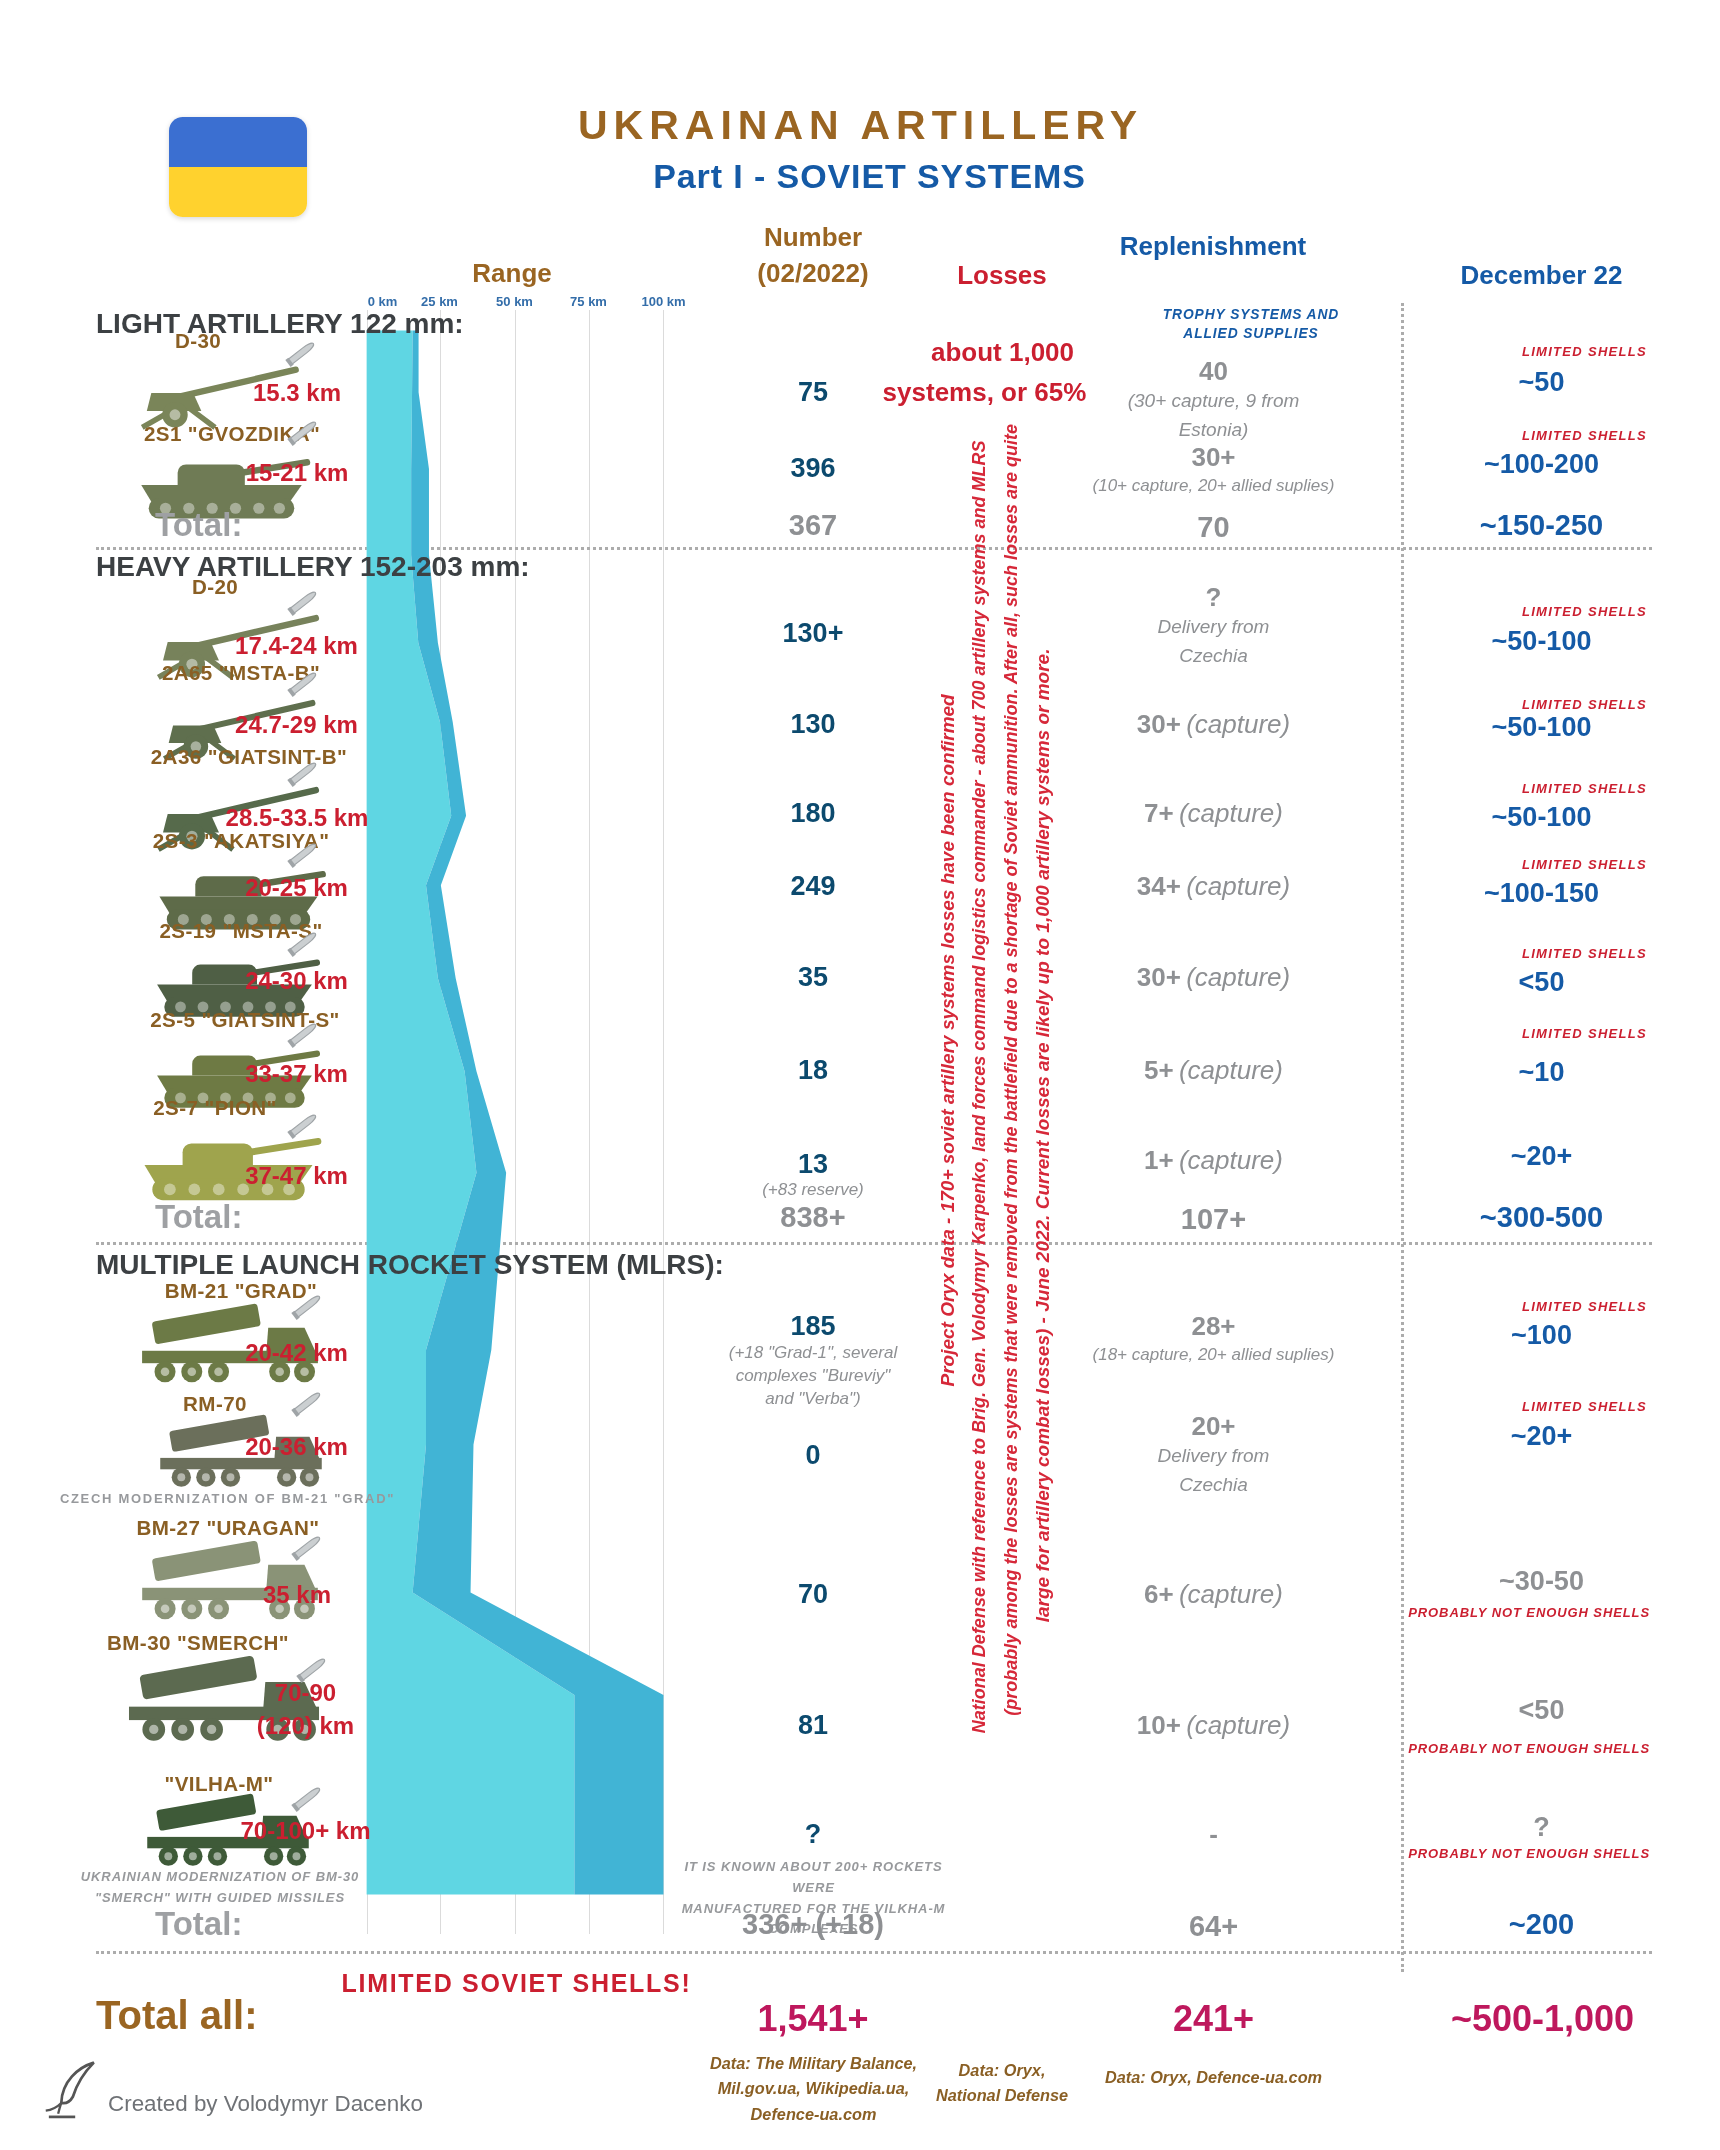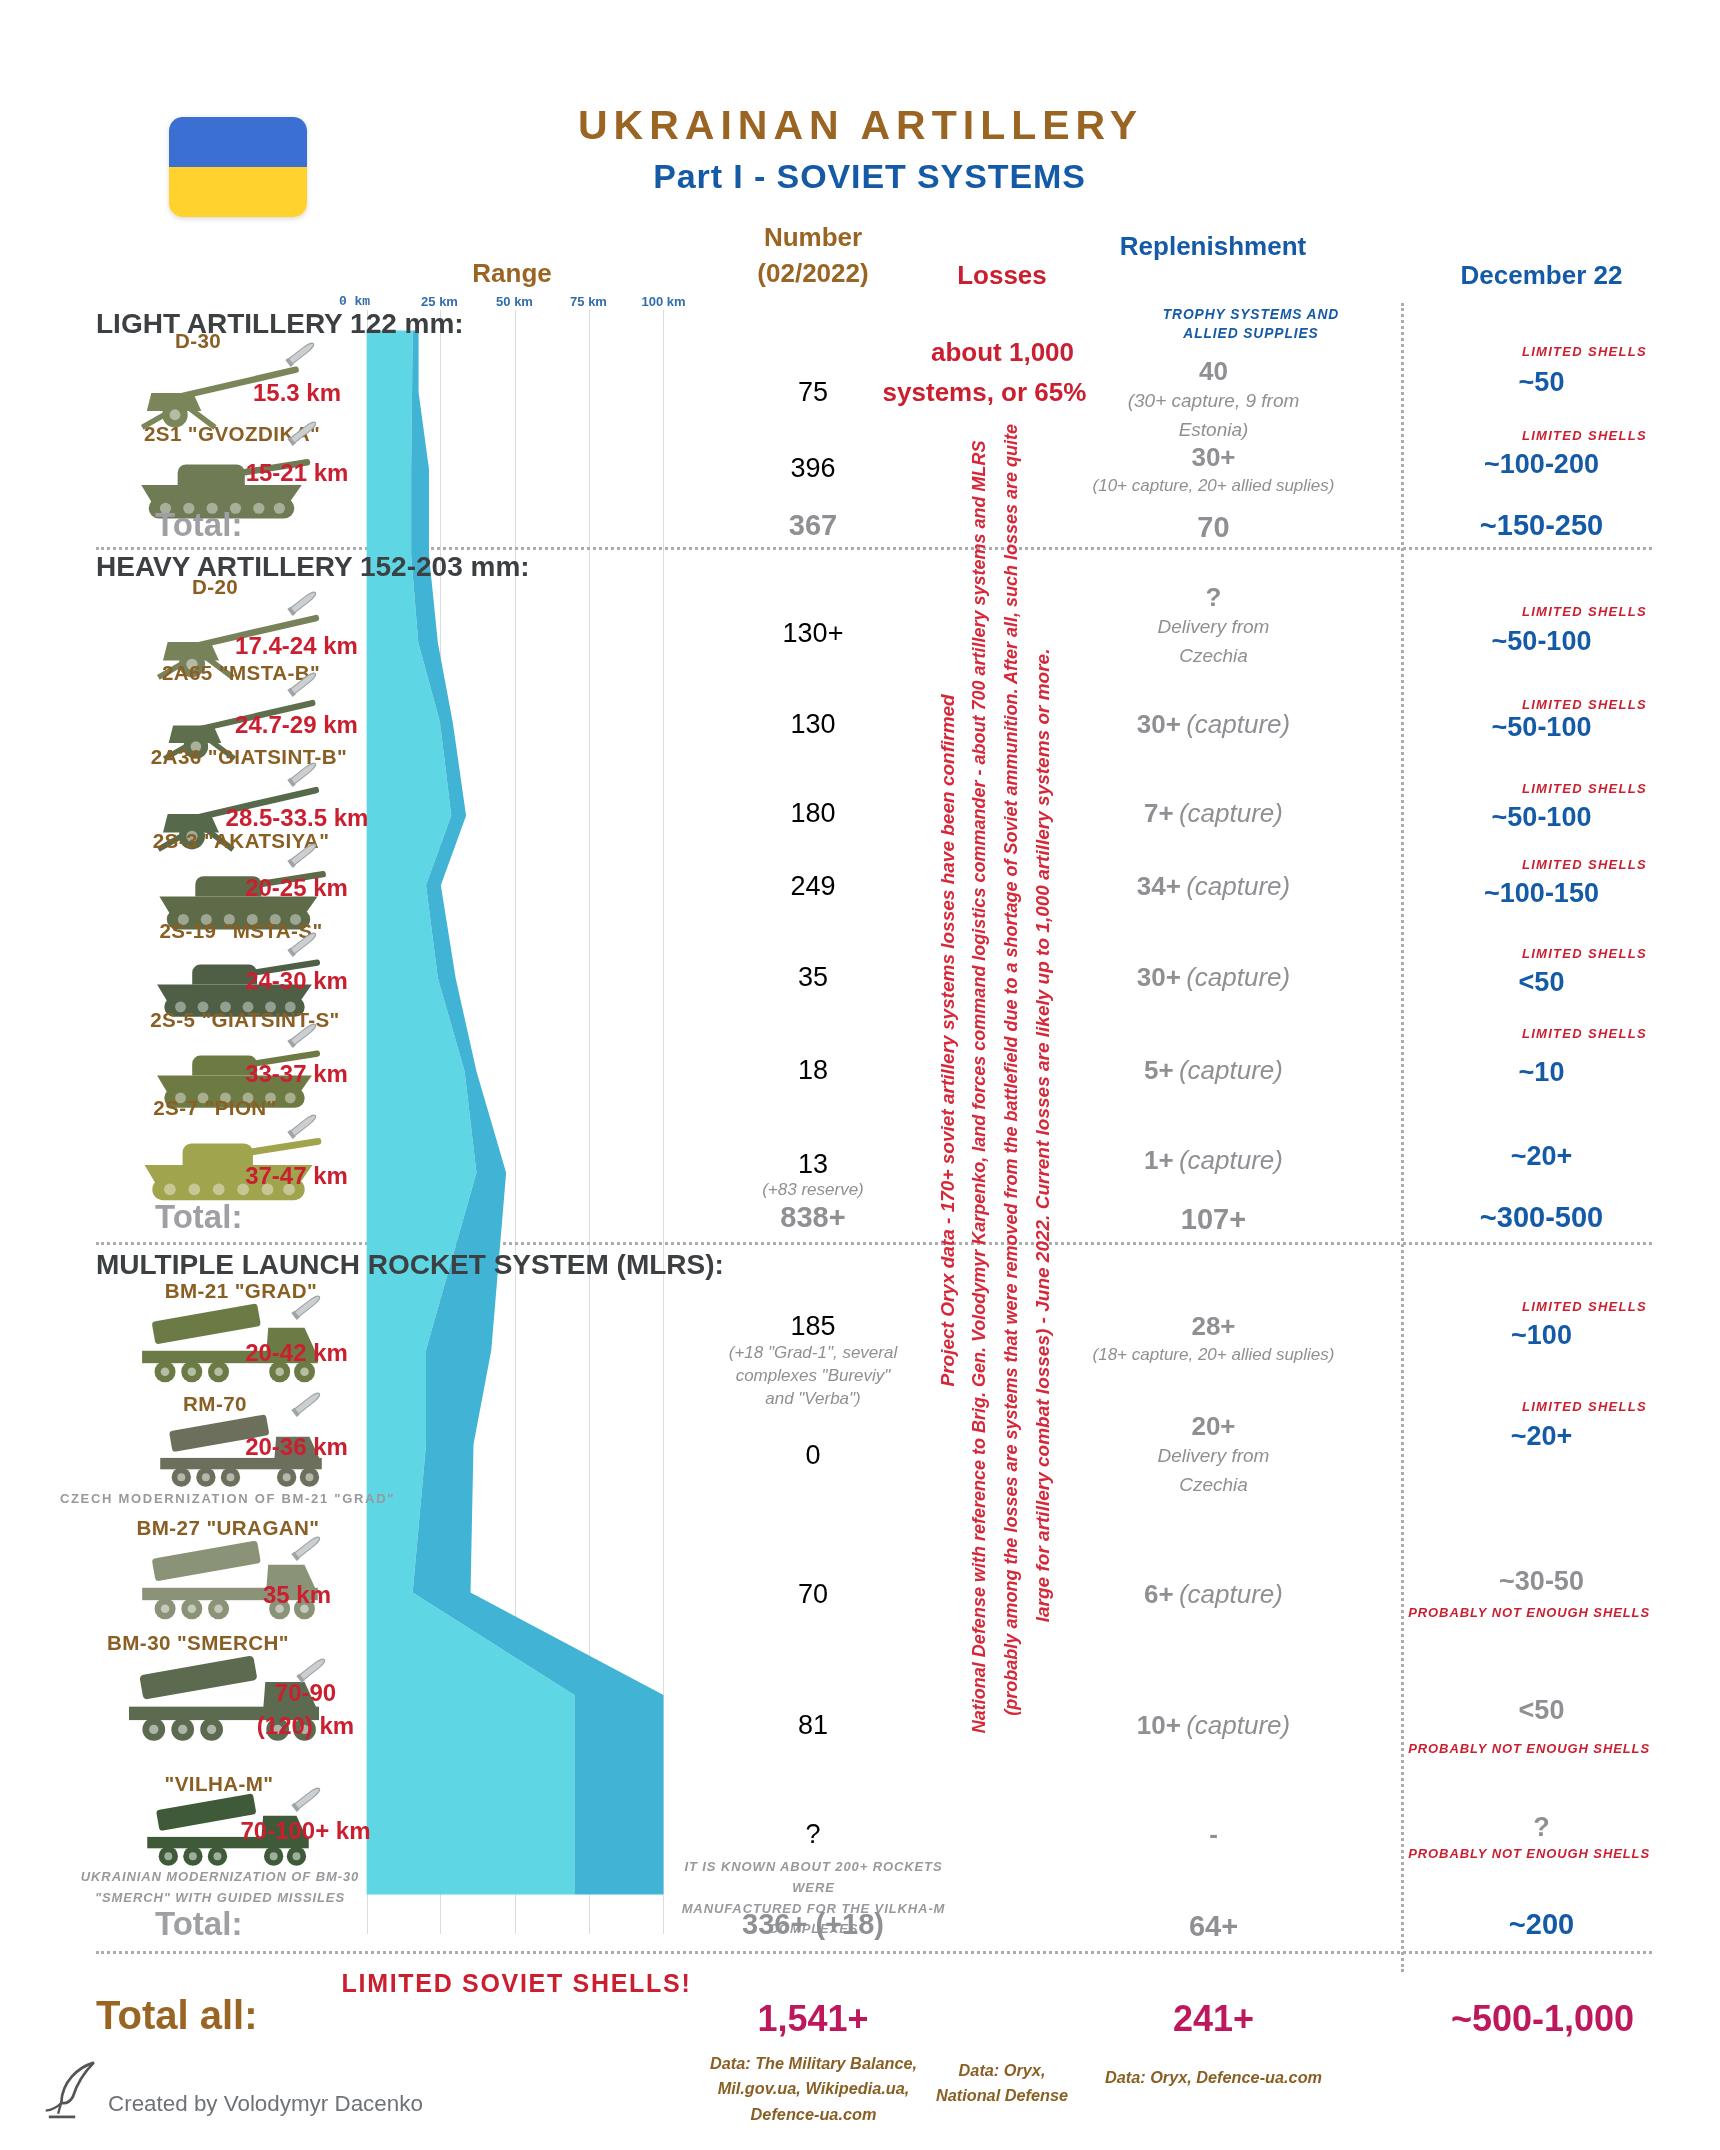--- a/index.html
+++ b/index.html
@@ -12,21 +12,21 @@
   .title{font-size:41px;font-weight:800;letter-spacing:6px;color:#9A6522;}
   .subtitle{font-size:34px;font-weight:800;color:#155AA6;letter-spacing:0.9px;}
   .colhead-brown{font-size:26px;font-weight:800;color:#9A6522;}
   .colhead-red{font-size:26px;font-weight:800;color:#CB1F30;}
   .colhead-blue{font-size:26px;font-weight:800;color:#155AA6;}
   .colsub-blue{font-size:13.8px;font-weight:700;font-style:italic;color:#155AA6;letter-spacing:0.9px;line-height:1.4;}
   .tick{font-size:13px;font-weight:700;color:#336DA9;}
   .heading{font-size:28px;font-weight:800;color:#3C4043;letter-spacing:0px;}
   .name{font-size:20.6px;font-weight:800;color:#8A5F24;letter-spacing:0.4px;}
   .range{font-size:24px;font-weight:800;color:#CB1F30;}
-  .num{font-size:27px;font-weight:400;color:#000000;}
+  .num{font-size:27px;font-weight:700;color:#0c4a6e;}
   .note{font-size:17px;font-style:italic;font-weight:500;color:#8E9093;line-height:1.35;}
   .note-lg{font-size:19px;font-style:italic;font-weight:500;color:#8E9093;line-height:1.5;}
   .cap{font-size:13px;font-weight:700;color:#97999C;letter-spacing:1.7px;line-height:1.6;}
   .capnote{font-size:13px;font-weight:700;font-style:italic;color:#97999C;letter-spacing:0.9px;line-height:1.6;}
   .repl{font-size:26px;font-weight:800;color:#8E9093;}
   .repl .sfx{font-weight:500;font-style:italic;margin-left:5.2px;}
   .ls{font-size:13px;font-weight:800;font-style:italic;color:#CB1F30;letter-spacing:1.3px;}
   .pnes{font-size:13px;font-weight:800;font-style:italic;color:#CB1F30;letter-spacing:0.9px;}
   .dec{font-size:27px;font-weight:800;color:#155AA6;}
   .dec.gv{color:#8E9093;}
@@ -125,21 +125,21 @@
   <div class="abs c subtitle" style="left:267px;top:157px;width:1205px;">Part I - SOVIET SYSTEMS</div>
 
   <div class="abs c colhead-brown" style="left:426px;top:258px;width:172px;">Range</div>
   <div class="abs c colhead-brown" style="left:684px;top:222px;width:258px;">Number</div>
   <div class="abs c colhead-brown" style="left:684px;top:258px;width:258px;">(02/2022)</div>
   <div class="abs c colhead-red" style="left:873px;top:260px;width:258px;">Losses</div>
   <div class="abs c colhead-blue" style="left:1058px;top:231px;width:310px;">Replenishment</div>
   <div class="abs c colsub-blue" style="left:1096px;top:265px;width:310px;margin-top:40px;">TROPHY SYSTEMS AND<br>ALLIED SUPPLIES</div>
   <div class="abs c colhead-blue" style="left:1404px;top:260px;width:275px;">December 22</div>
 
-  <div class="abs c tick" style="left:316px;top:294px;width:77px;font-family:Liberation Mono, monospace;">0 km</div>
+  <div class="abs c tick" style="left:344px;top:294px;width:77px;">0 km</div>
   <div class="abs c tick" style="left:401px;top:294px;width:77px;">25 km</div>
   <div class="abs c tick" style="left:476px;top:294px;width:77px;">50 km</div>
   <div class="abs c tick" style="left:550px;top:294px;width:77px;">75 km</div>
   <div class="abs c tick" style="left:625px;top:294px;width:77px;">100 km</div>
 
   <div class="abs heading" style="left:96px;top:308px;">LIGHT ARTILLERY 122 mm:</div>
 
   <div class="abs c name" style="left:69px;top:329px;width:258px;">D-30</div>
   <svg class="abs veh" style="left:103px;top:351px;color:#7A8559;" width="224" height="82" viewBox="0 0 260 95">
       <use href="#veh-towed"></use>

